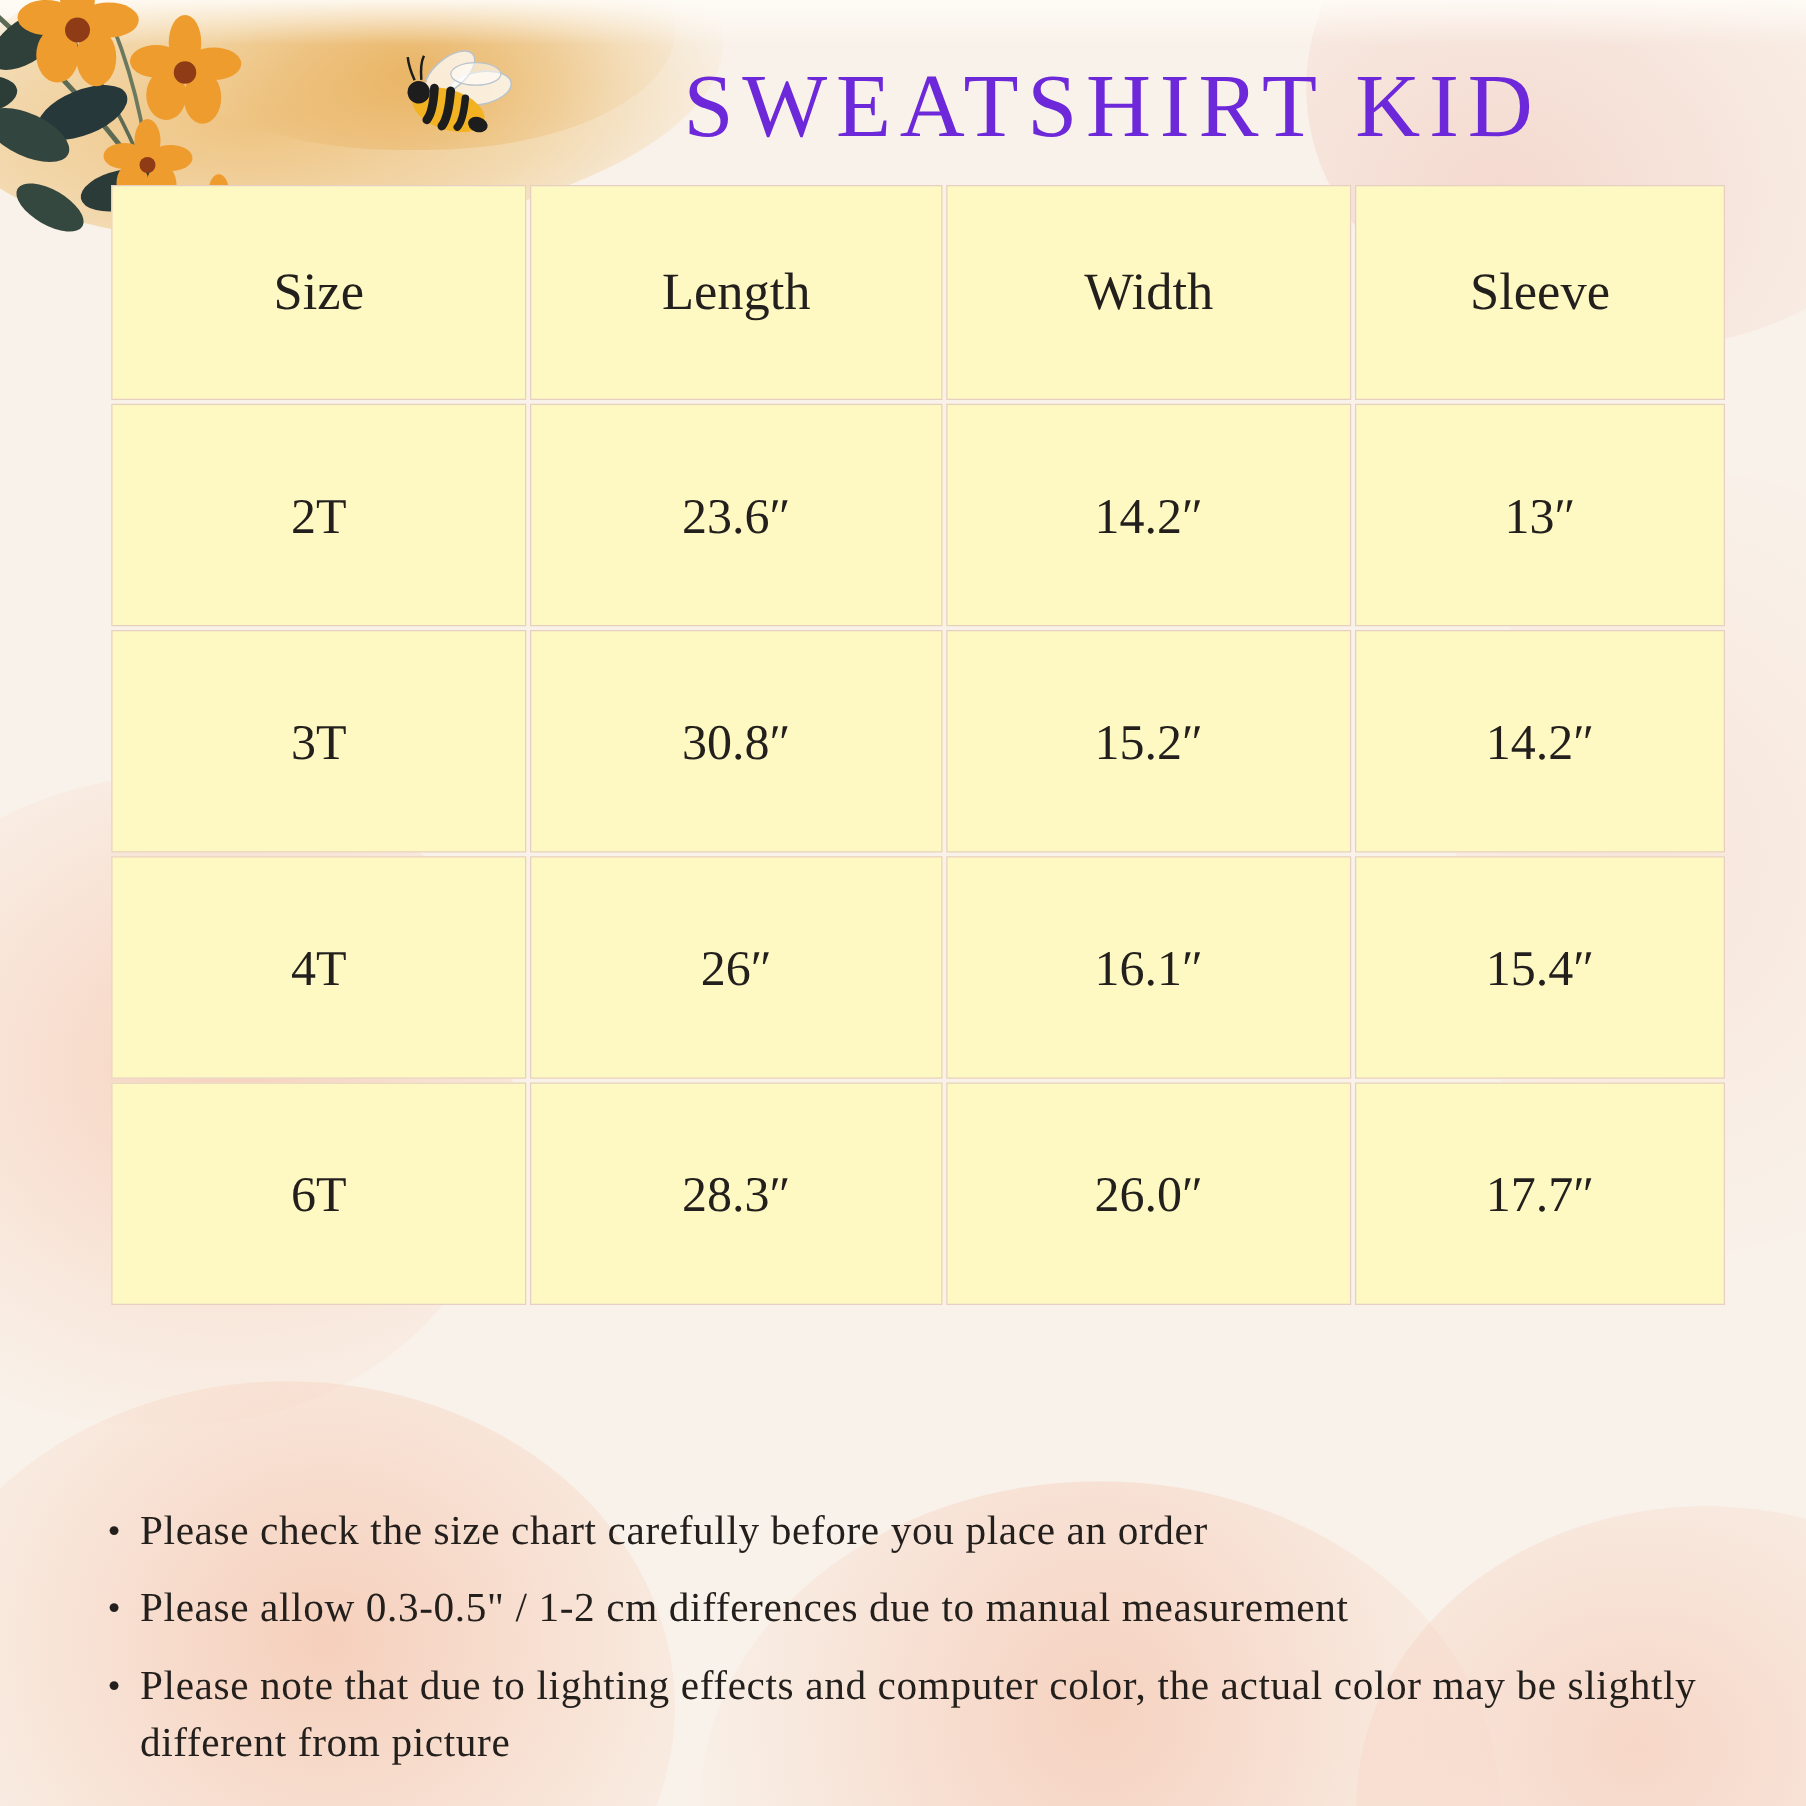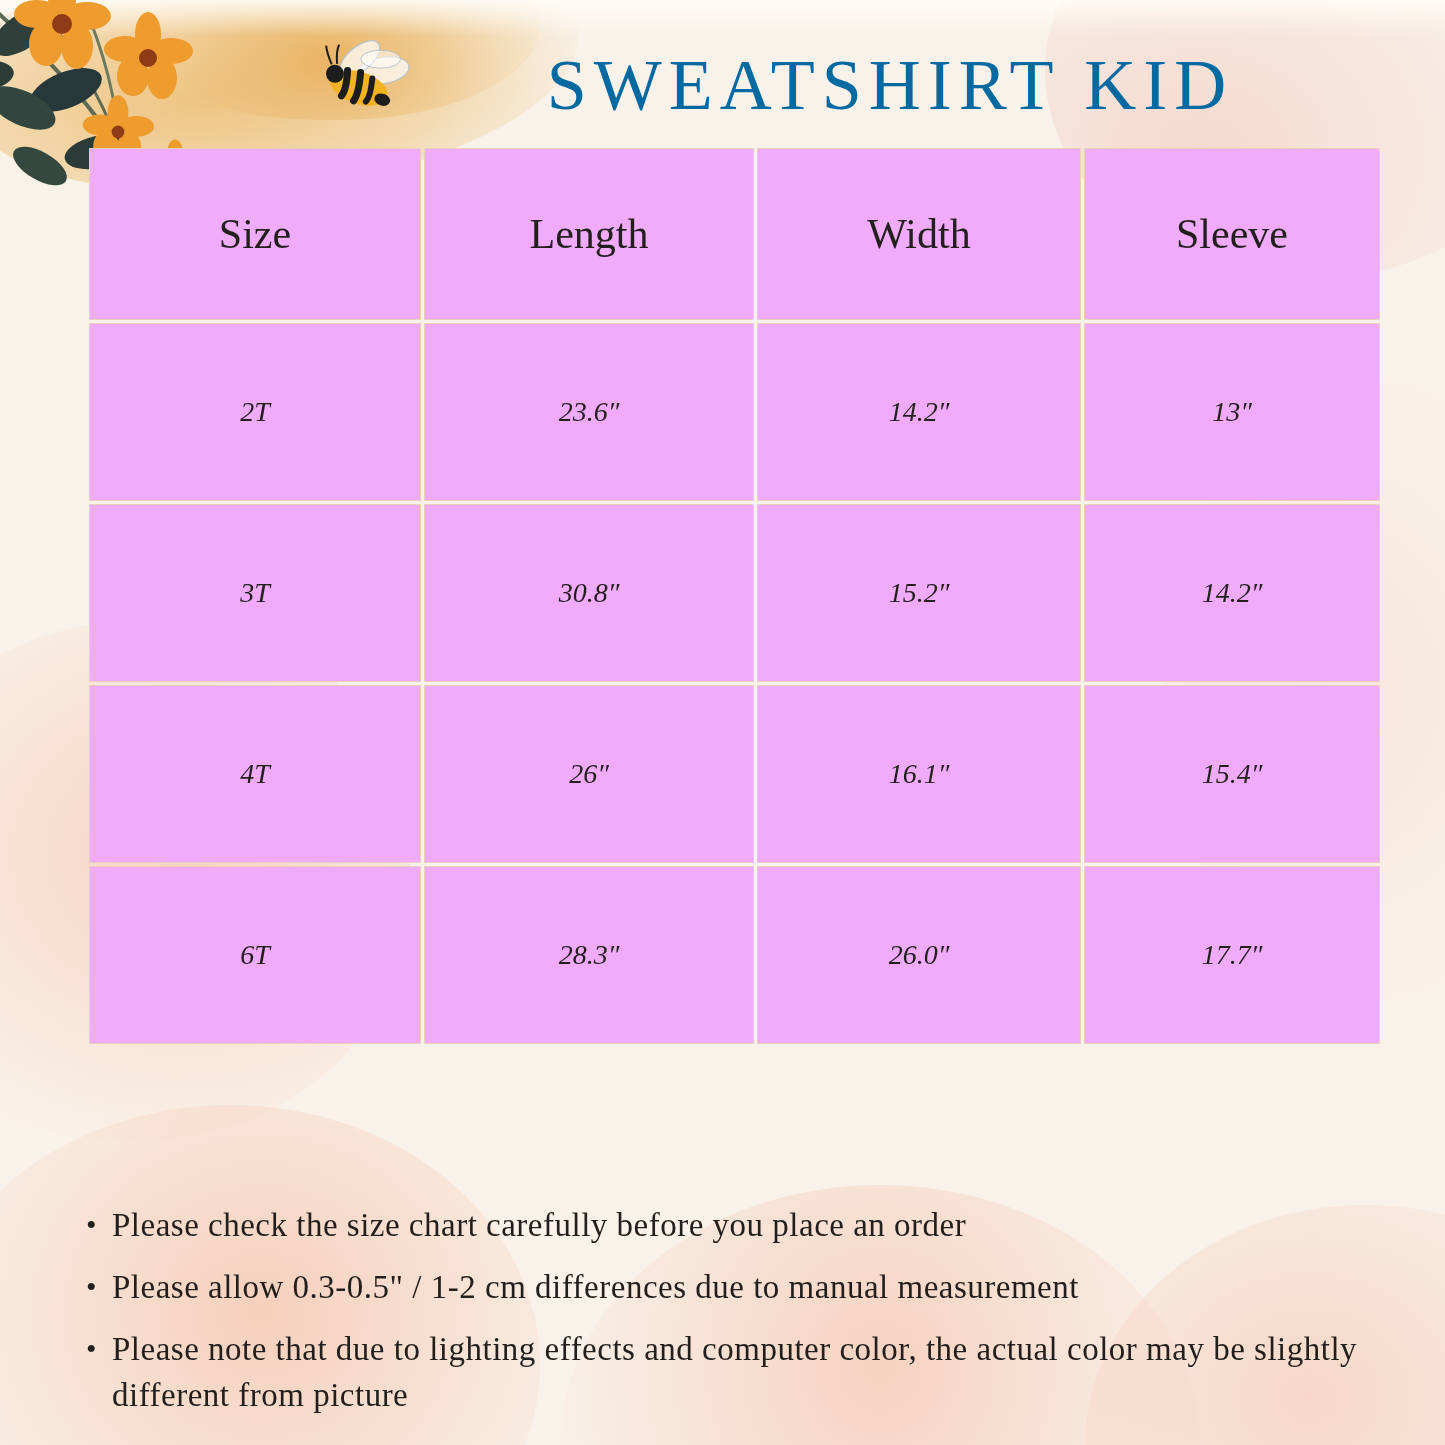--- a/index.html
+++ b/index.html
@@ -104,54 +104,53 @@
   
   .title {
     position: absolute;
     left: 420px;
     top: 44px;
     width: 940px;
     text-align: center;
     font-family: "Liberation Serif", serif;
     font-size: 72px;
     letter-spacing: 7px;
-    color: #0369a1;
+    color: #6d28d9;
     font-weight: 400;
     white-space: nowrap;
   }
 
   
   .table-wrap {
     position: absolute;
     left: 86px;
     top: 145px;
     width: 1275px;
   }
   table.size-chart {
     border-collapse: separate;
     border-spacing: 3px;
     width: 1275px;
     table-layout: fixed;
   }
   table.size-chart td {
-    background: #f0abfc;
+    background: #fef9c3;
     border: 1px solid #e7cfc2;
     text-align: center;
     vertical-align: middle;
     color: #231f1c;
     font-family: "Liberation Serif", serif;
   }
   table.size-chart tr.head td {
     height: 168px;
     font-size: 42px;
   }
   table.size-chart tr.body td {
     height: 174px;
-    font-size: 28px;
-    font-style: italic;
+    font-size: 40px;
   }
   .col-size   { width: 328px; }
   .col-length { width: 326px; }
   .col-width  { width: 320px; }
   .col-sleeve { width: 292px; }
 
   
   .notes {
     position: absolute;
     left: 86px;

